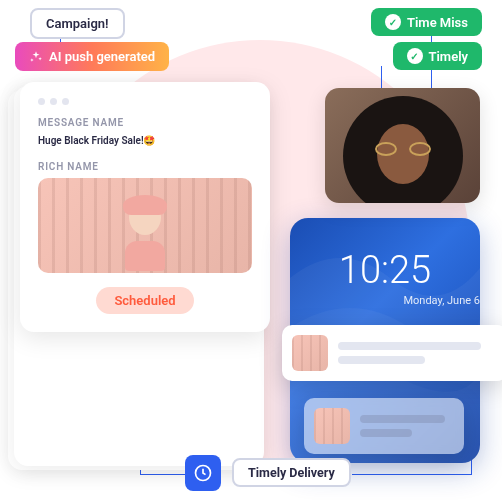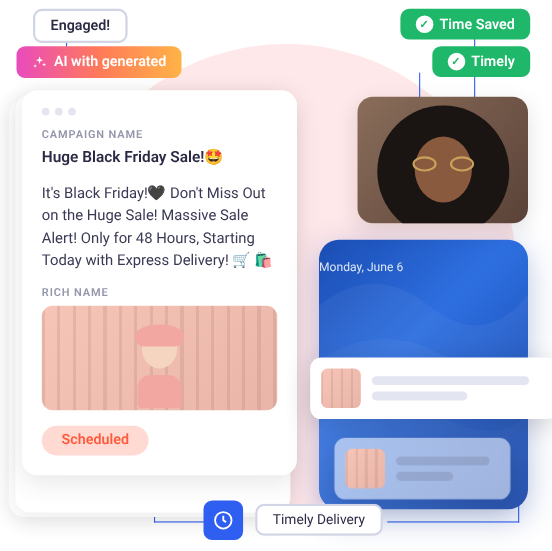--- a/index.html
+++ b/index.html
@@ -13,101 +13,100 @@
 .badge-green.b2{top:42px;right:20px}
 .check-circle{width:16px;height:16px;border-radius:50%;background:#fff;display:flex;align-items:center;justify-content:center;color:#1fb86b;font-size:10px;font-weight:bold}
 .card-stack{position:absolute;top:82px;left:10px;z-index:3}
 .card-behind{position:absolute;width:250px;height:380px;background:#fff;border-radius:14px;box-shadow:0 4px 20px rgba(0,0,0,0.08)}
 .card-behind.c1{top:8px;left:-2px}
 .card-behind.c2{top:4px;left:4px}
 .card{position:relative;width:250px;background:#fff;border-radius:14px;box-shadow:0 6px 24px rgba(0,0,0,0.1);padding:16px 18px 18px;top:0;left:10px}
 .dots{display:flex;gap:5px;margin-bottom:12px}
 .dot{width:7px;height:7px;border-radius:50%;background:#e3e5ef}
 .label{font-size:10px;letter-spacing:.8px;color:#9496aa;font-weight:600;margin-bottom:6px}
-.val{font-size:14px;color:#2a2a45;font-weight:600;margin-bottom:14px;line-height:1.3}
+.val{font-size:10px;color:#2a2a45;font-weight:600;margin-bottom:14px;line-height:1.3}
 .msg{font-size:13.5px;color:#3a3a55;line-height:1.5;margin-bottom:14px}
 .rich-img{width:100%;height:95px;border-radius:10px;background:linear-gradient(135deg,#f7c4b8,#e8b5a8);position:relative;overflow:hidden;margin-bottom:14px}
 .rich-img::before{content:"";position:absolute;inset:0;background:repeating-linear-gradient(90deg,rgba(139,90,80,.15) 0 3px,transparent 3px 14px)}
 .girl{position:absolute;left:50%;top:50%;transform:translate(-50%,-45%);width:50px;height:60px}
 .girl-face{width:32px;height:36px;background:#f5d5c0;border-radius:50%;margin:0 auto}
 .girl-hat{width:44px;height:20px;background:#f2a8a0;border-radius:50% 50% 8px 8px;margin:-8px auto 0;position:relative;top:-32px}
 .girl-body{width:40px;height:30px;background:#f2a8a0;border-radius:12px 12px 4px 4px;margin:-6px auto 0}
 .pill{background:#ffdad2;color:#ff5a3c;padding:6px 18px;border-radius:16px;font-size:13px;font-weight:600;display:inline-block;margin:0 auto}
-.pill-wrap{}
+.pill-wrap{text-align:center}
 .avatar{position:absolute;top:88px;right:22px;width:155px;height:115px;border-radius:14px;background:linear-gradient(135deg,#8a6d5a,#5a4238);box-shadow:0 6px 20px rgba(0,0,0,0.12);z-index:4;overflow:hidden}
 .hair{position:absolute;width:120px;height:120px;left:50%;top:8px;transform:translateX(-50%);background:#1a1412;border-radius:50%}
 .face{position:absolute;width:52px;height:60px;background:#8a5a3f;border-radius:50%;left:50%;top:36px;transform:translateX(-50%)}
 .glasses{position:absolute;width:56px;height:14px;left:50%;top:54px;transform:translateX(-50%);display:flex;justify-content:space-between}
 .lens{width:22px;height:14px;border:2px solid #c9a15a;border-radius:50%}
 .phone{position:absolute;top:218px;right:22px;width:190px;height:245px;border-radius:18px;background:linear-gradient(135deg,#1a4db3,#2e6fe0 40%,#1140a5);box-shadow:0 8px 28px rgba(20,60,160,.3);z-index:3;overflow:hidden}
 .wave{position:absolute;inset:0;opacity:.4}
 .wave svg{width:100%;height:100%}
 .time{color:#fff;font-size:38px;font-weight:300;text-align:center;margin-top:30px;position:relative;z-index:1}
-.date{color:rgba(255,255,255,.85);font-size:11px;text-align:left;margin-top:18px;position:relative;z-index:1}
+.date{color:rgba(255,255,255,.85);font-size:11px;text-align:right;margin-top:2px;position:relative;z-index:1}
 .notif{position:absolute;background:#fff;border-radius:10px;box-shadow:0 6px 24px rgba(0,0,0,.15);padding:10px;display:flex;gap:10px;z-index:6}
 .notif.n1{top:325px;right:-5px;width:225px}
 .notif.n2{top:398px;right:38px;width:160px;background:rgba(255,255,255,.55);backdrop-filter:blur(4px)}
 .notif-thumb{width:36px;height:36px;border-radius:6px;background:linear-gradient(135deg,#f7c4b8,#e8b5a8);flex-shrink:0;position:relative;overflow:hidden}
 .notif-thumb::before{content:"";position:absolute;inset:0;background:repeating-linear-gradient(90deg,rgba(139,90,80,.15) 0 2px,transparent 2px 9px)}
 .notif-lines{flex:1;display:flex;flex-direction:column;gap:6px;justify-content:center}
 .line{height:8px;background:#e3e6f0;border-radius:4px}
 .line.short{width:55%}
 .line.long{width:90%}
 .notif.n2 .line{background:rgba(120,130,160,.35)}
 .clock-icon{position:absolute;left:185px;bottom:10px;width:36px;height:36px;background:#2e5ff0;border-radius:8px;display:flex;align-items:center;justify-content:center;z-index:8}
-.timely{position:absolute;left:232px;bottom:14px;background:#fff;border:2px solid #d0d4e4;border-radius:8px;padding:5px 14px;font-size:12.5px;font-weight:400;color:#2a2a45;z-index:8}
+.timely{position:absolute;left:232px;bottom:14px;background:#fff;border:2px solid #d0d4e4;border-radius:8px;padding:5px 14px;font-size:12.5px;font-weight:700;color:#2a2a45;z-index:8}
 .connector{position:absolute;border:1.5px solid #2e5ff0;z-index:2}
 .conn-l{left:140px;bottom:26px;width:48px;height:0;border-top:none;border-left:none;border-right:none}
 .conn-lv{left:140px;bottom:26px;width:0;height:18px;border-top:none;border-left:none;border-bottom:none}
 .conn-r{right:30px;bottom:26px;width:120px;height:0;border-top:none;border-left:none;border-right:none}
 .conn-rv{right:30px;bottom:26px;width:0;height:20px;border-top:none;border-left:none;border-bottom:none}
 .conn-top-l{left:60px;top:32px;width:0;height:12px;border-top:none;border-left:none;border-bottom:none}
 .conn-top-r1{right:70px;top:32px;width:0;height:58px;border-top:none;border-left:none;border-bottom:none}
 .conn-top-r2{right:120px;top:66px;width:0;height:24px;border-top:none;border-left:none;border-bottom:none}
 .sparkle{width:14px;height:14px}
 </style>
 </head>
 <body>
 
 <div class="bg-circle"></div>
 
 <div class="connector conn-top-l"></div>
 <div class="connector conn-top-r1"></div>
 <div class="connector conn-top-r2"></div>
 
-<div class="chip campaign-chip">Engaged!</div>
+<div class="chip campaign-chip">Campaign!</div>
 
 <div class="ai-push">
   <svg class="sparkle" viewBox="0 0 24 24" fill="#fff">
       <path d="M12 2l1.5 4.5L18 8l-4.5 1.5L12 14l-1.5-4.5L6 8l4.5-1.5L12 2zm7 10l.8 2.2L22 15l-2.2.8L19 18l-.8-2.2L16 15l2.2-.8L19 12zM5 14l.8 2.2L8 17l-2.2.8L5 20l-.8-2.2L2 17l2.2-.8L5 14z"></path>
     </svg>
-  <span>AI with generated</span>
+  <span>AI push generated</span>
 </div>
 
 <div class="badge-green b1">
   <span class="check-circle">✓</span>
-  <span>Time Saved</span>
+  <span>Time Miss</span>
 </div>
 <div class="badge-green b2">
   <span class="check-circle">✓</span>
   <span>Timely</span>
 </div>
 
 <div class="card-stack">
   <div class="card-behind c1"></div>
   <div class="card-behind c2"></div>
   <div class="card">
     <div class="dots">
       <div class="dot"></div>
       <div class="dot"></div>
       <div class="dot"></div>
     </div>
-    <div class="label">CAMPAIGN NAME</div>
+    <div class="label">MESSAGE NAME</div>
     <div class="val">Huge Black Friday Sale!🤩</div>
-    <div class="msg">It's Black Friday!🖤 Don't Miss Out on the Huge Sale! Massive Sale Alert! Only for 48 Hours, Starting Today with Express Delivery! 🛒 🛍️</div>
     <div class="label">RICH NAME</div>
     <div class="rich-img">
       <div class="girl">
         <div class="girl-face"></div>
           <div class="girl-hat"></div>
           <div class="girl-body"></div>
       </div>
     </div>
     <div class="pill-wrap">
       <span class="pill">Scheduled</span>
@@ -125,20 +124,21 @@
 </div>
 
 <div class="phone">
   <div class="wave">
     <svg viewBox="0 0 190 245" preserveAspectRatio="none">
         <path d="M0 60 Q50 20 100 60 T190 50 V245 H0 Z" fill="rgba(255,255,255,.12)"></path>
         <path d="M0 110 Q60 70 120 110 T190 100 V245 H0 Z" fill="rgba(255,255,255,.1)"></path>
         <path d="M0 160 Q50 130 110 160 T190 155 V245 H0 Z" fill="rgba(255,255,255,.08)"></path>
       </svg>
   </div>
+  <div class="time">10:25</div>
   <div class="date">Monday, June 6</div>
 </div>
 
 <div class="notif n1">
   <div class="notif-thumb"></div>
   <div class="notif-lines">
     <div class="line long"></div>
     <div class="line short"></div>
   </div>
 </div>

